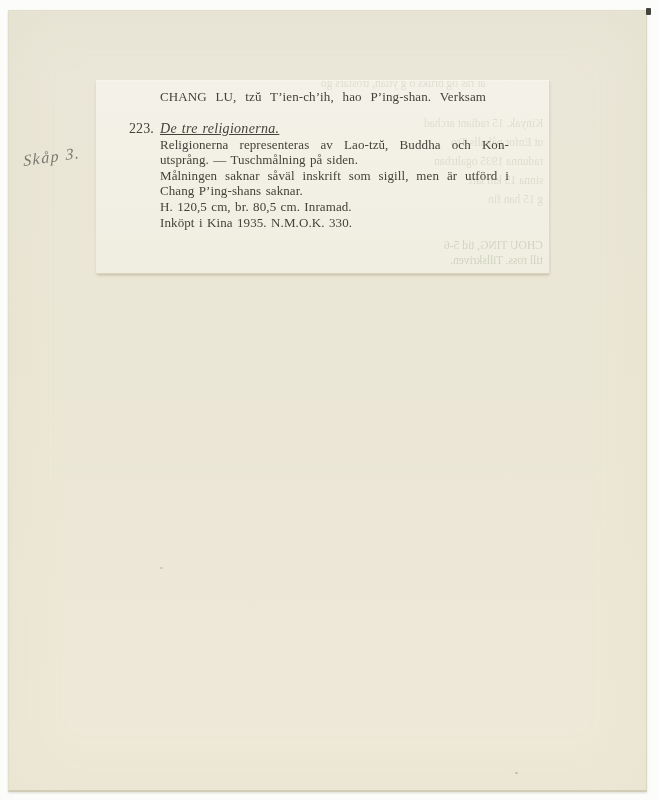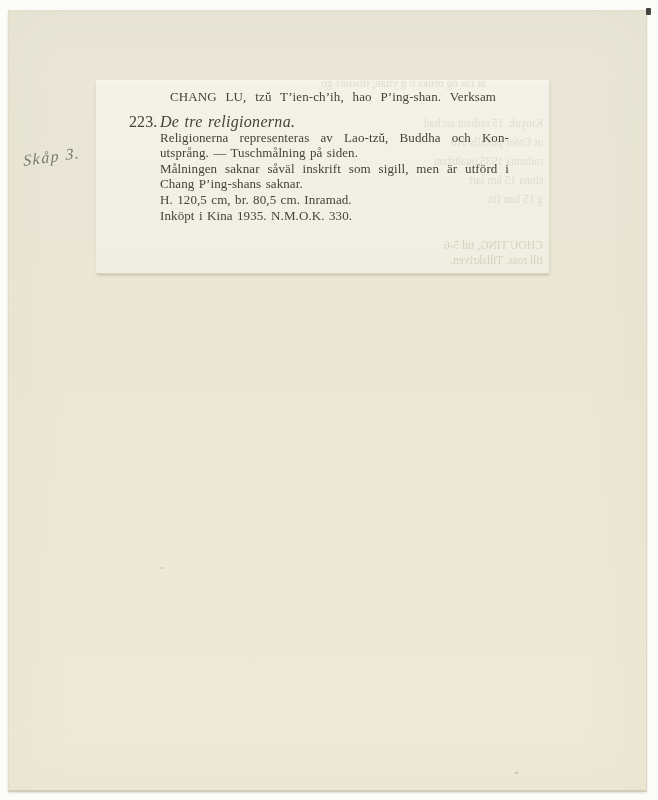--- a/index.html
+++ b/index.html
@@ -47,30 +47,31 @@
   .slip-content {
     position: absolute;
     left: 64px;
     top: 8px;
     color: #45423a;
     font-size: 13px;
     line-height: 15.6px;
     letter-spacing: 0.1px;
     word-spacing: 1px;
   }
-  .heading-block { width: 326px; margin-left: 10px; }
+  .heading-block { width: 326px; }
   .body-block { width: 349px; }
   .line { white-space: nowrap; }
   .j { white-space: normal; text-align: justify; text-align-last: justify; }
   .entry-line {
     position: relative;
-    margin-top: 9px;
-    font-size: 16px;
+    margin-top: 16px;
+    font-size: 14px;
     line-height: 16px;
     white-space: nowrap;
+    text-decoration: underline;
   }
   .entry-number {
     position: absolute;
     left: -31px;
     top: 0;
     font-style: normal;
   }
   .entry-title { font-style: italic; letter-spacing: 0.3px; }
   
   .ghost {

